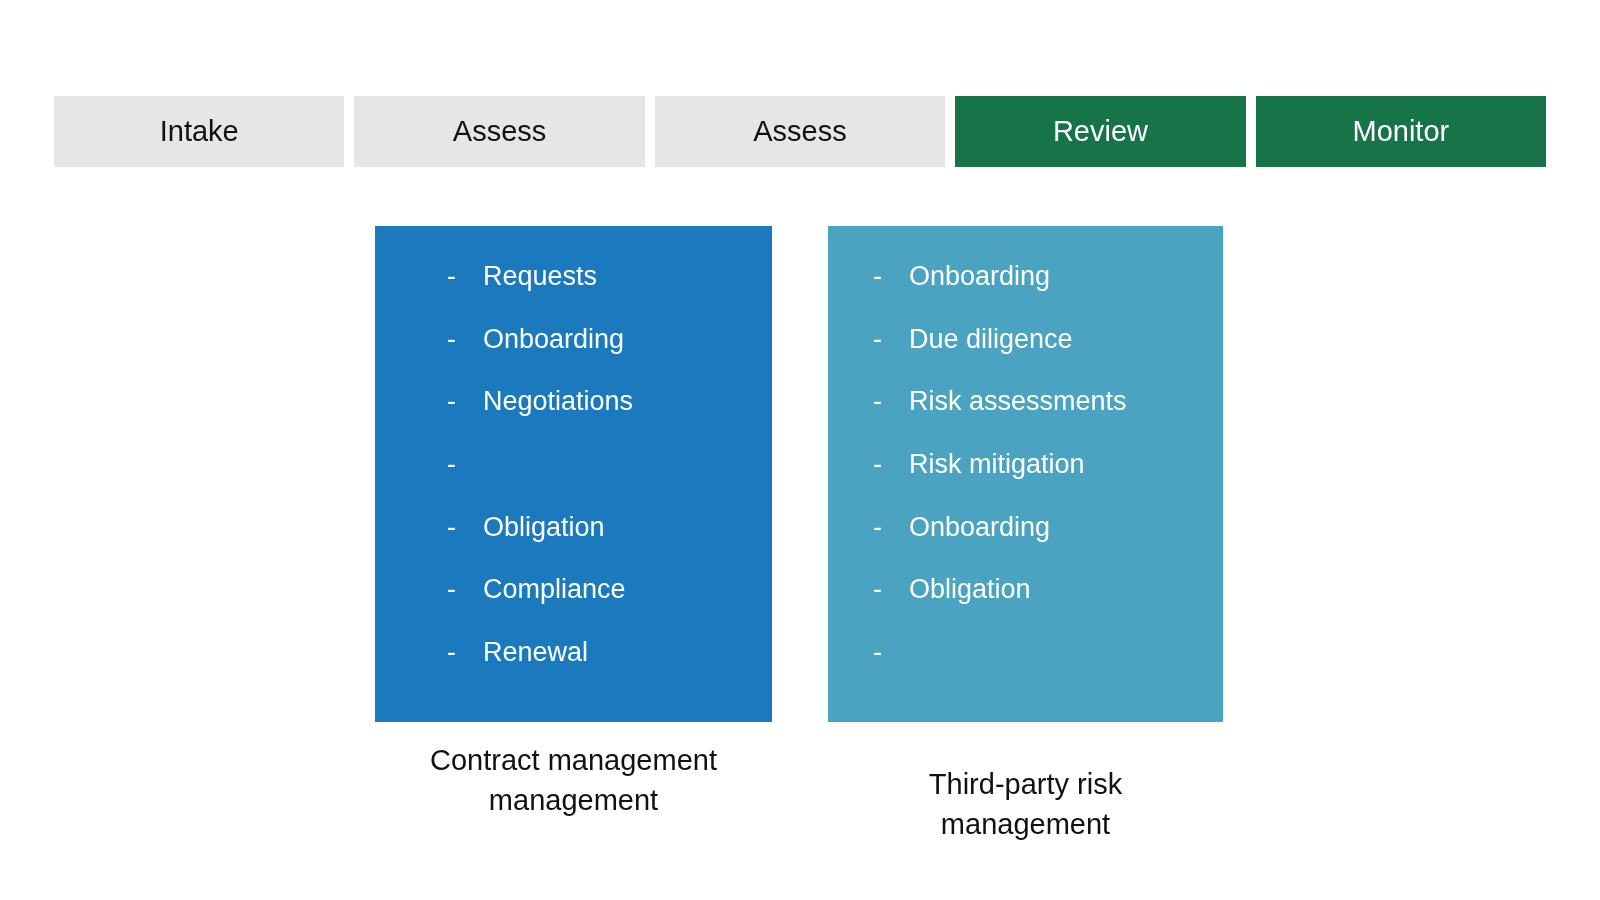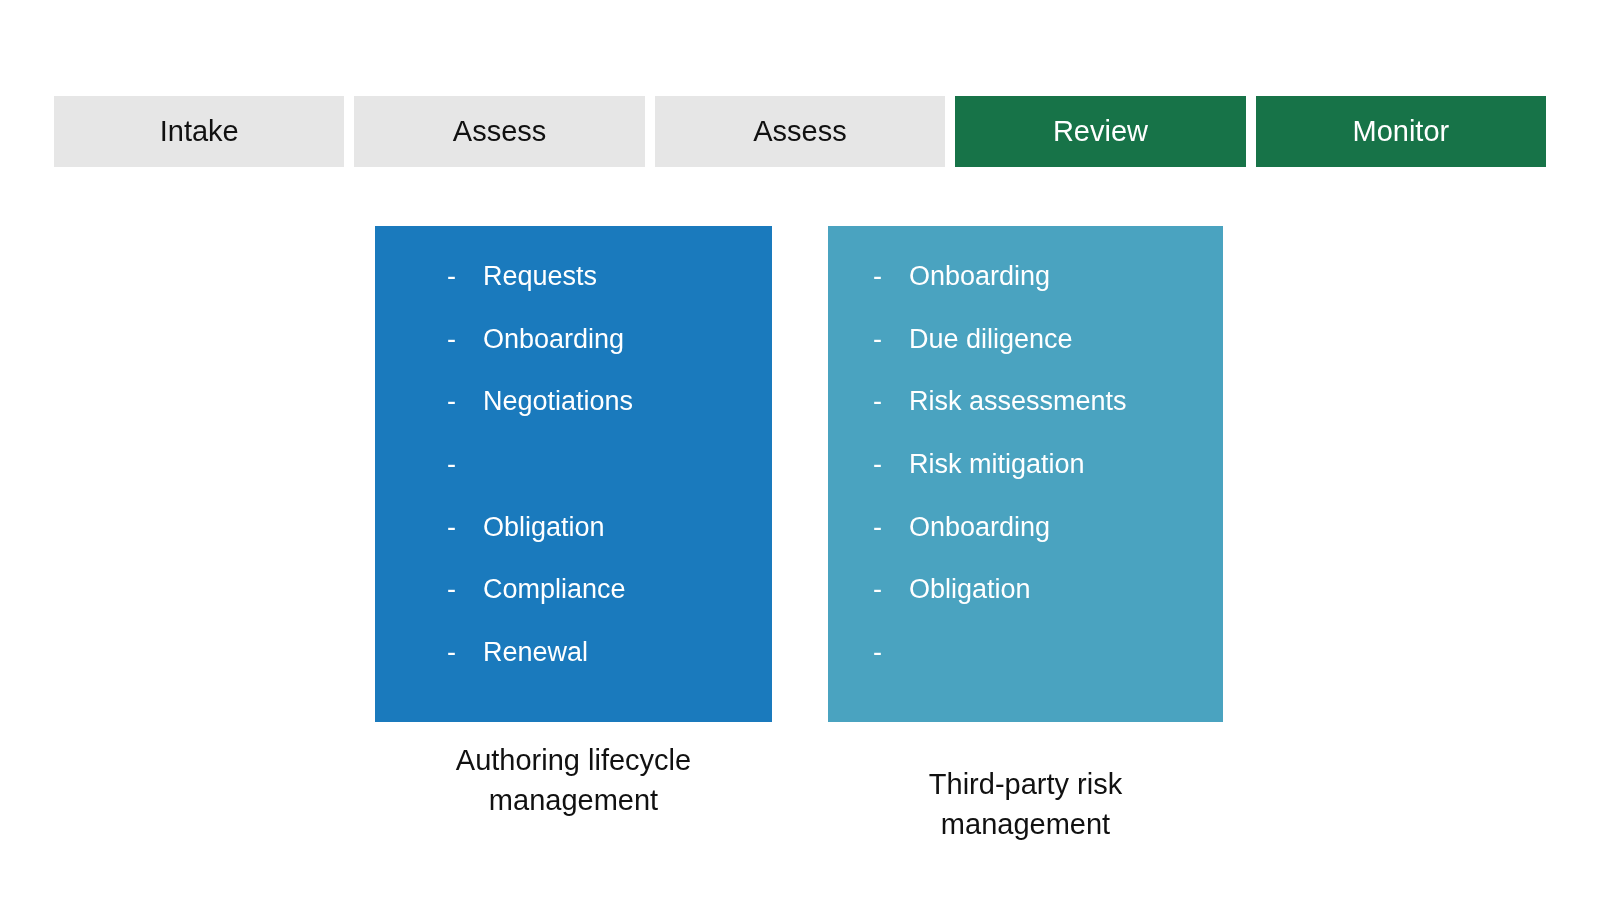--- a/index.html
+++ b/index.html
@@ -179,20 +179,20 @@
         <span class="dash">-</span>
         <span>Obligation</span>
       </li>
       <li class="panel-item">
         <span class="dash">-</span>
       </li>
     </ul>
   </section>
 
   <div class="panel-label panel-label-0">
-    <div class="wrap">Authoring lifecycle management</div>
+    <div class="wrap">Contract management management</div>
   </div>
 
   <div class="panel-label panel-label-1">
     <div class="wrap">Third-party risk management</div>
   </div>
 
 </div>
 
 </body></html>

